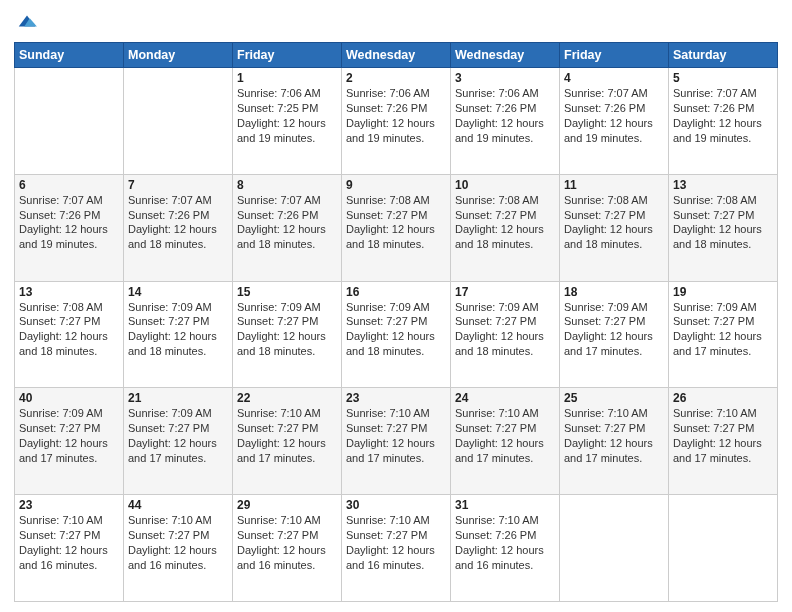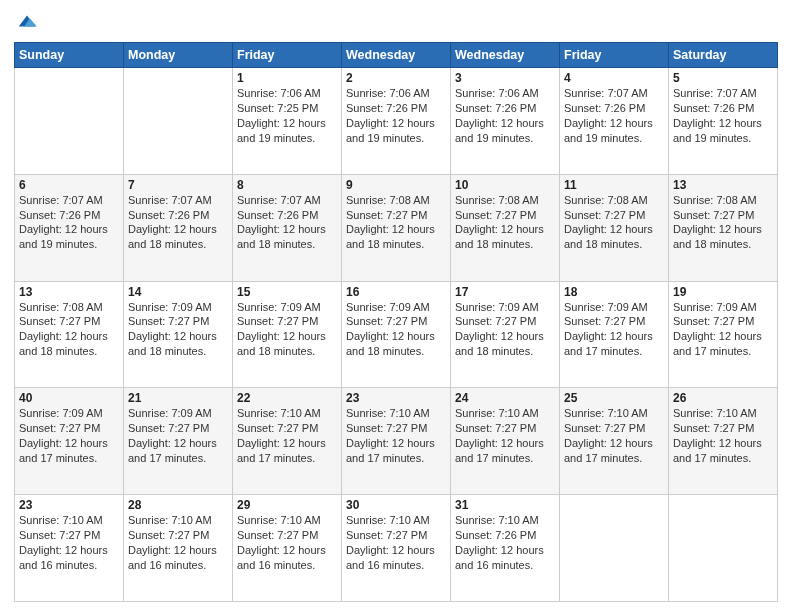--- a/index.html
+++ b/index.html
@@ -296,21 +296,21 @@
           </td>
         </tr>
         <tr class="week-row">
           <td>
             <span class="day-num">23</span>
             <div class="day-info" style="white-space: pre-line;">Sunrise: 7:10 AM
 Sunset: 7:27 PM
 Daylight: 12 hours and 16 minutes.</div>
           </td>
           <td>
-            <span class="day-num">28</span>
+            <span class="day-num">44</span>
             <div class="day-info" style="white-space: pre-line;">Sunrise: 7:10 AM
 Sunset: 7:27 PM
 Daylight: 12 hours and 16 minutes.</div>
           </td>
           <td>
             <span class="day-num">29</span>
             <div class="day-info" style="white-space: pre-line;">Sunrise: 7:10 AM
 Sunset: 7:27 PM
 Daylight: 12 hours and 16 minutes.</div>
           </td>

